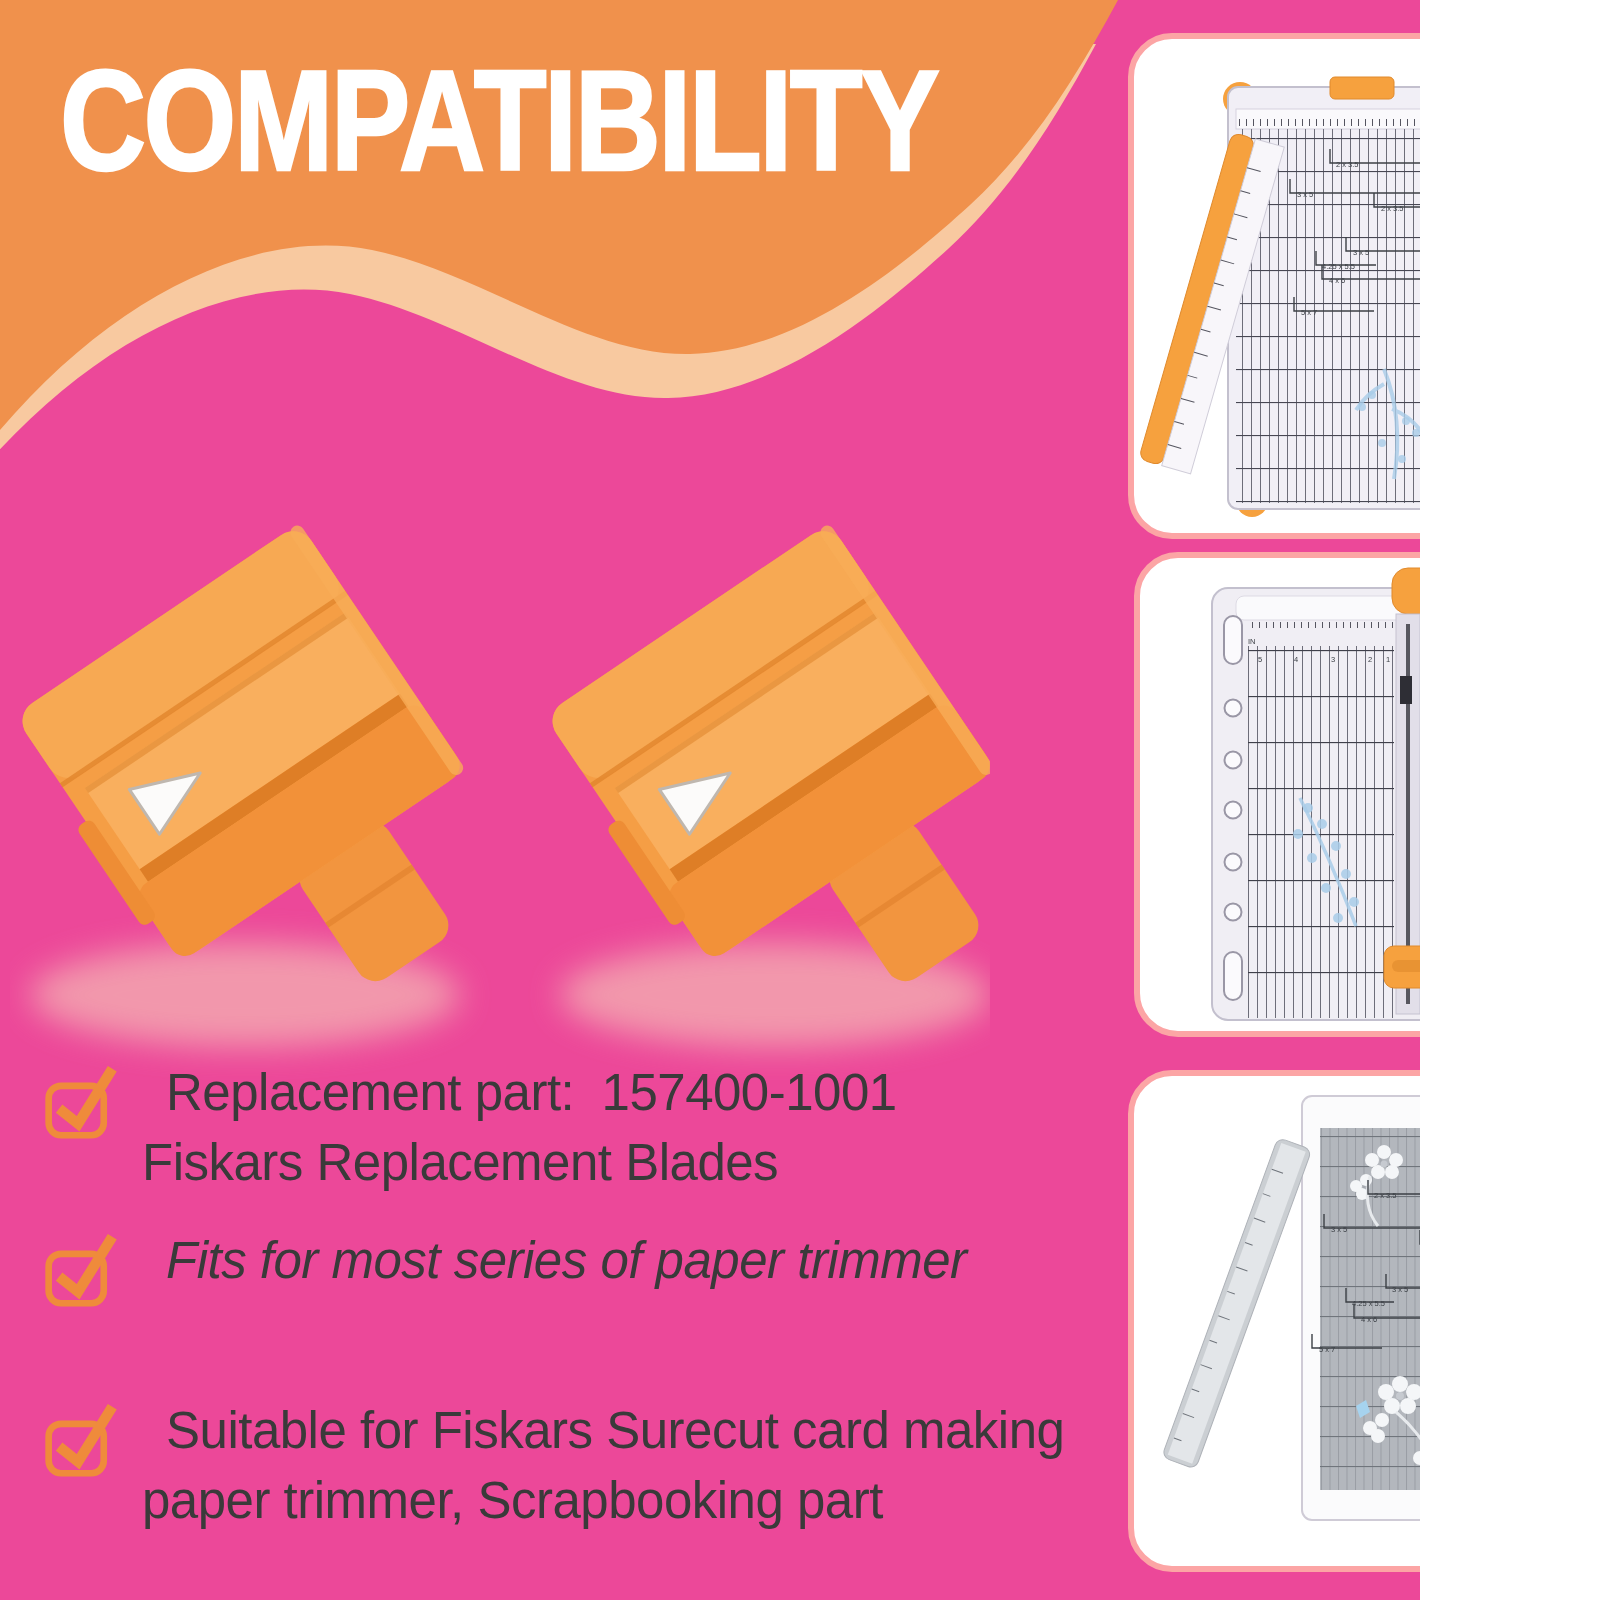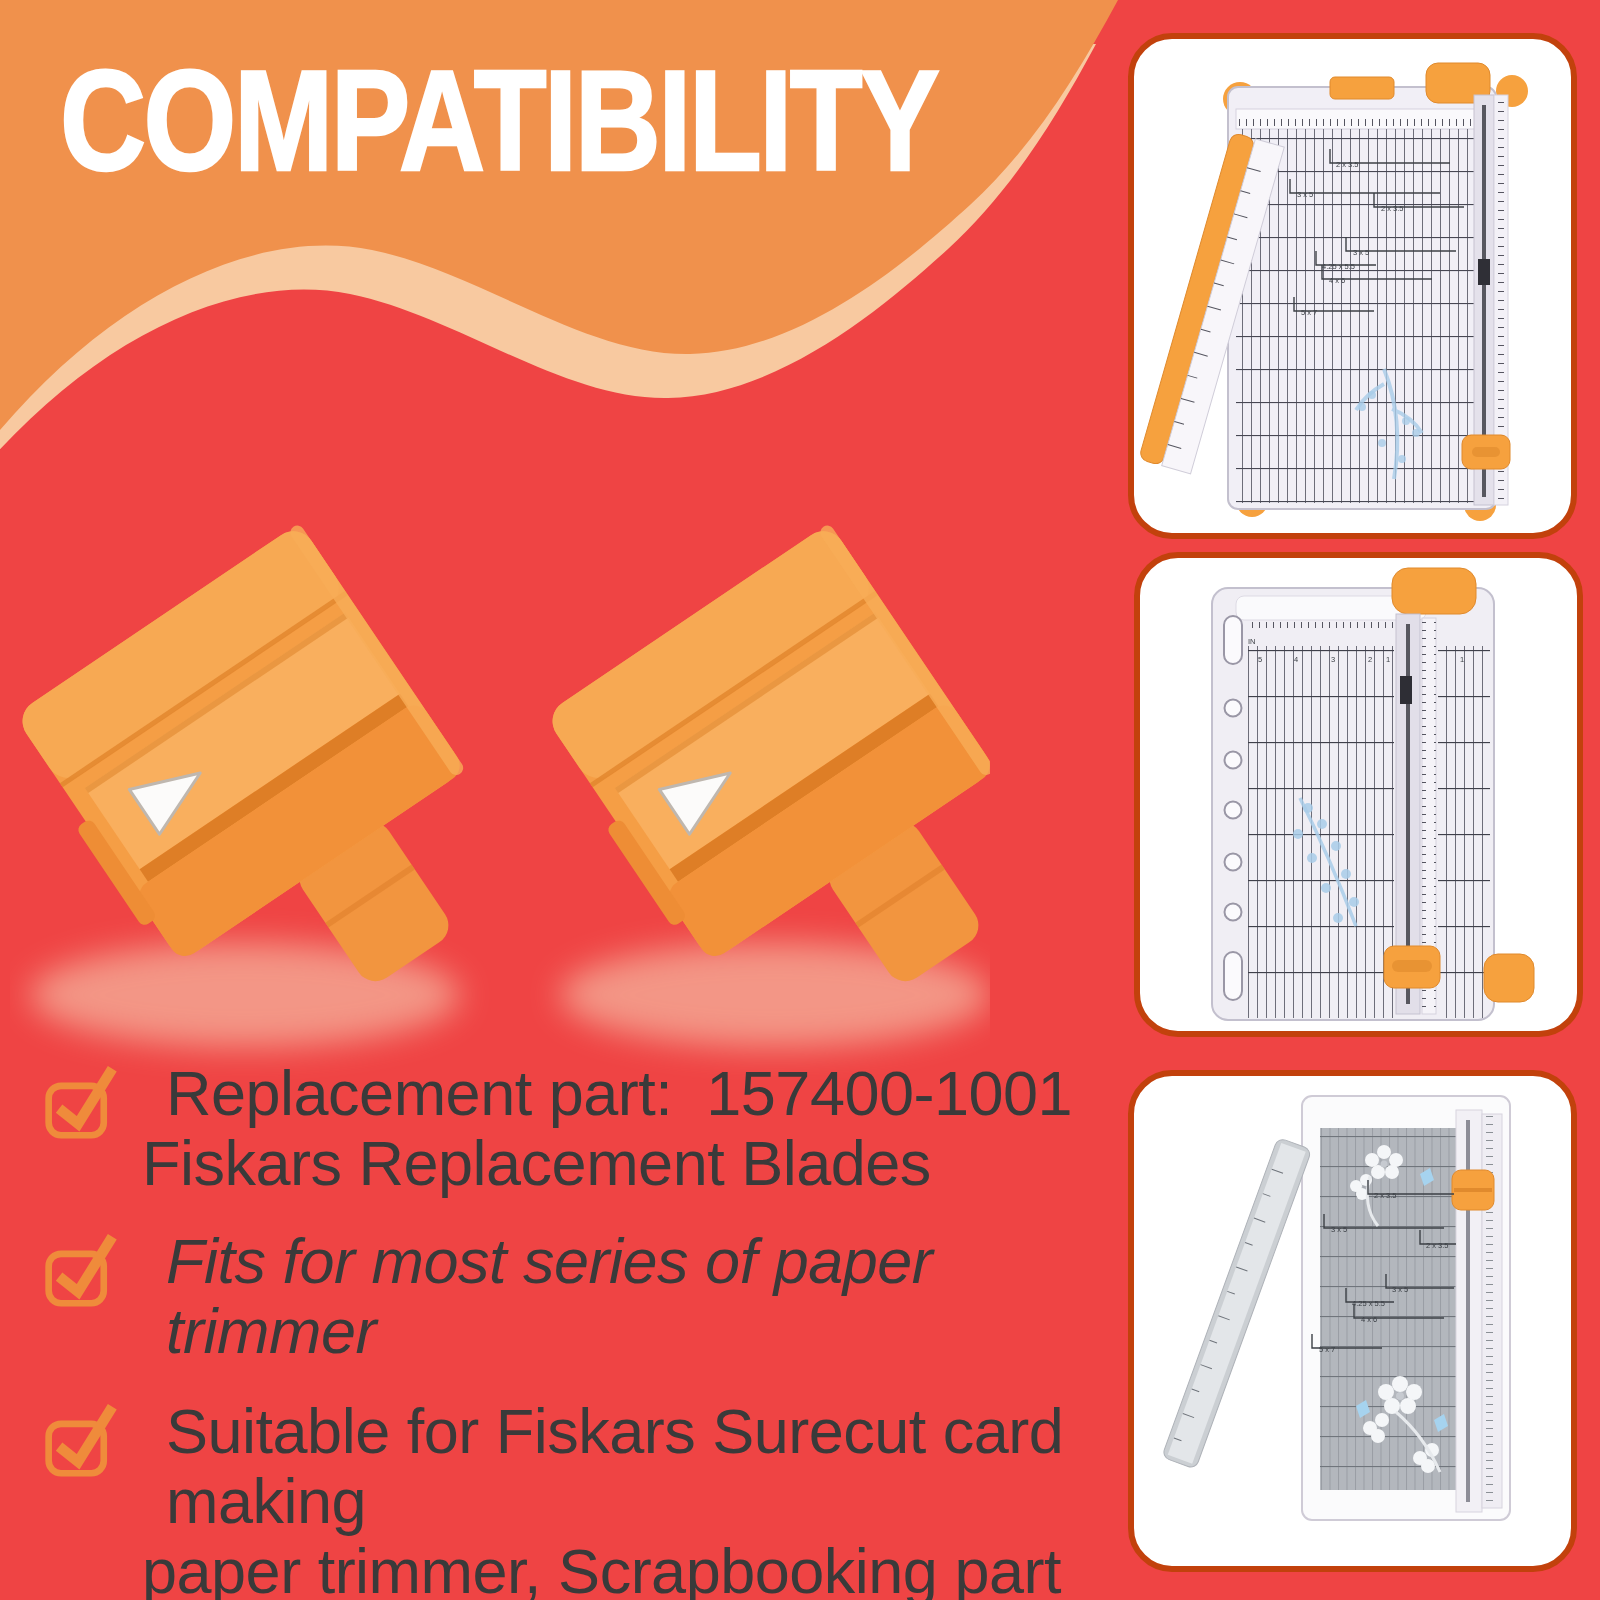--- a/index.html
+++ b/index.html
@@ -1,45 +1,45 @@
 <!DOCTYPE html>
 <html><head>
 <meta charset="utf-8">
 <style>
   html,body{margin:0;padding:0;background:#fff;}
   .canvas{
-    position:relative;width:1600px;height:1600px;background:#ef4444;overflow:hidden;
+    position:relative;width:1420px;height:1600px;background:#ec4899;overflow:hidden;
     font-family:"Liberation Sans",sans-serif;
   }
   
   .wave-svg{position:absolute;left:0;top:0;}
   .page-title{
     position:absolute;left:60px;top:50px;margin:0;
     font-size:142px;line-height:1;font-weight:bold;color:#ffffff;
     letter-spacing:-3px;white-space:nowrap;
     transform:scaleX(0.84);transform-origin:left top;
     -webkit-text-stroke:2.5px #ffffff;
   }
   
   .blades-svg{position:absolute;left:10px;top:430px;}
   
   .bullet{position:absolute;left:42px;display:flex;align-items:flex-start;width:1070px;}
   .bullet.b1{top:1058px;}
   .bullet.b2{top:1226px;font-style:italic;}
   .bullet.b3{top:1396px;}
   .check{width:76px;height:82px;flex:0 0 76px;margin-top:2px;}
   .bullet-text{
-    margin-left:24px;color:#3a3a3a;font-size:63px;line-height:70px;
+    margin-left:24px;color:#3a3a3a;font-size:51px;line-height:70px;
     letter-spacing:-0.5px;
   }
   .bullet-text .first{padding-left:24px;}
   
   .card{
     position:absolute;left:1128px;width:449px;background:#fff;
-    border:6px solid #c2410c;border-radius:44px;box-sizing:border-box;overflow:hidden;
+    border:6px solid #fca5a5;border-radius:44px;box-sizing:border-box;overflow:hidden;
   }
   .card1{top:33px;height:506px;}
   .card2{top:552px;height:485px;margin-left:6px;}
   .card3{top:1070px;height:502px;}
   .card svg{position:absolute;left:0;top:0;}
   .gridlabel{font-family:"Liberation Sans",sans-serif;font-size:7.5px;fill:#3c4046;}
 </style>
 </head>
 <body>
 

